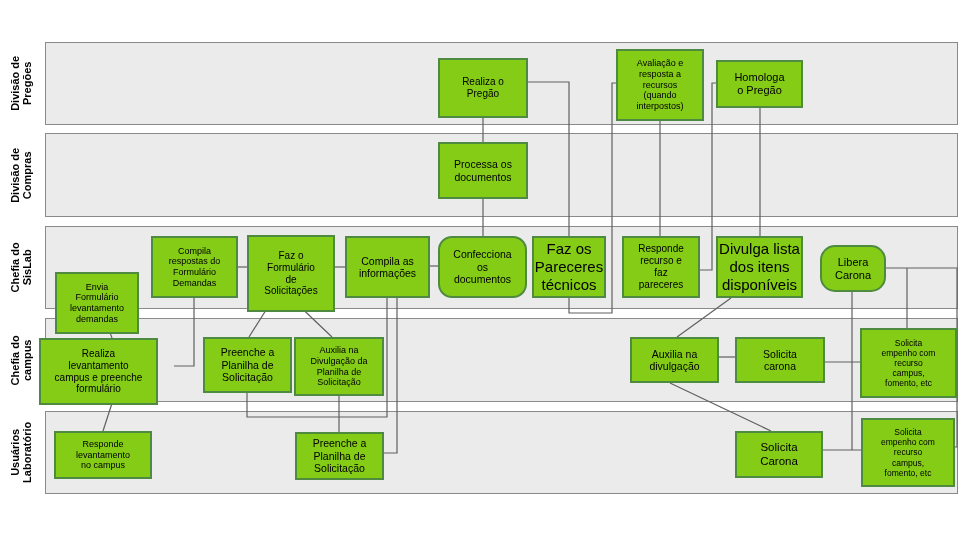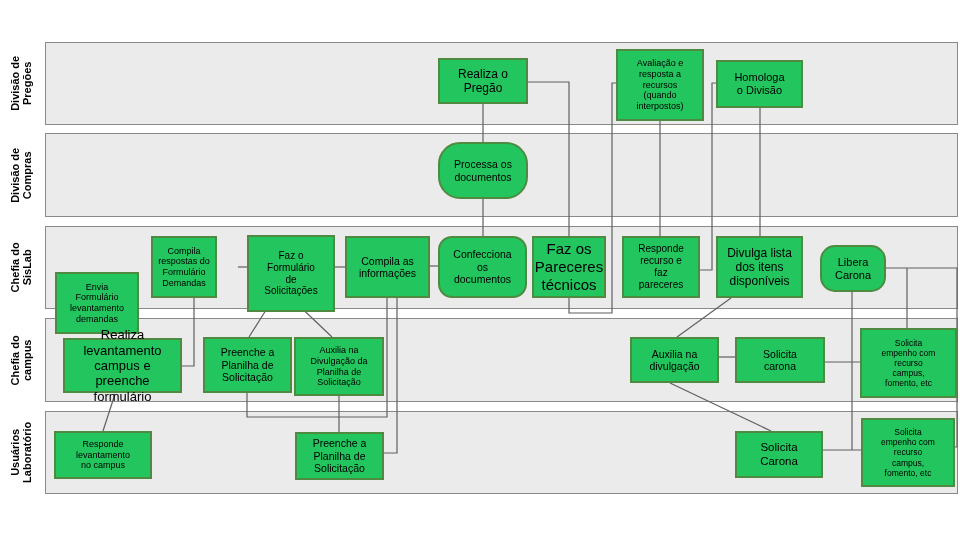--- a/index.html
+++ b/index.html
@@ -14,21 +14,21 @@
   .lane-label-wrap{
     position:absolute;left:0;width:42px;display:flex;
     align-items:center;justify-content:center;overflow:visible;
   }
   .lane-label{
     transform:rotate(-90deg);text-align:center;font-weight:700;
     font-size:11px;line-height:1.12;white-space:pre-line;color:#000;
     flex:none;
   }
   .node{
-    position:absolute;border:2px solid #4e8b40;background:#22c55e;
+    position:absolute;border:2px solid #4e8b40;background:#84cc16;
     box-sizing:border-box;display:flex;align-items:center;justify-content:center;
     text-align:center;color:#000;line-height:1.18;white-space:pre-line;
     z-index:3;padding:1px;
   }
   #wires{position:absolute;left:0;top:0;z-index:2;pointer-events:none;}
   #wires polyline{fill:none;stroke:#606060;stroke-width:1.2;}
 </style>
 </head>
 <body>
 
@@ -79,61 +79,61 @@
       <polyline points="397,298 397,453 384,453"></polyline>
       <polyline points="731,298 677,337"></polyline>
       <polyline points="719,357 735,357"></polyline>
       <polyline points="670,383 771,431"></polyline>
       <polyline points="825,362 860,362"></polyline>
       <polyline points="886,268 957,268 957,447 955,447"></polyline>
       <polyline points="907,268 907,328"></polyline>
       <polyline points="852,292 852,450"></polyline>
       <polyline points="823,450 861,450"></polyline>
     </svg>
-    <div class="node" style="left: 438px; top: 58px; width: 90px; height: 46px; font-size: 12px;">Realiza o
+    <div class="node" style="left: 438px; top: 58px; width: 90px; height: 60px; font-size: 10px;">Realiza o
 Pregão</div>
     <div class="node" style="left: 616px; top: 49px; width: 88px; height: 72px; font-size: 9px;">Avaliação e
 resposta a
 recursos
 (quando
 interpostos)</div>
     <div class="node" style="left: 716px; top: 60px; width: 87px; height: 48px; font-size: 11px;">Homologa
-o Divisão</div>
-    <div class="node" style="left: 438px; top: 142px; width: 90px; height: 57px; font-size: 10.5px; border-radius: 22px;">Processa os
+o Pregão</div>
+    <div class="node" style="left: 438px; top: 142px; width: 90px; height: 57px; font-size: 10.5px;">Processa os
 documentos</div>
     <div class="node" style="left: 55px; top: 240px; width: 84px; height: 62px; font-size: 9px; margin-top: 32px;">Envia
 Formulário
 levantamento
 demandas</div>
-    <div class="node" style="left: 151px; top: 236px; width: 66px; height: 62px; font-size: 9px;">Compila
+    <div class="node" style="left: 151px; top: 236px; width: 87px; height: 62px; font-size: 9px;">Compila
 respostas do
 Formulário
 Demandas</div>
     <div class="node" style="left: 247px; top: 235px; width: 88px; height: 77px; font-size: 10px;">Faz o
 Formulário
 de
 Solicitações</div>
     <div class="node" style="left: 345px; top: 236px; width: 85px; height: 62px; font-size: 10.5px;">Compila as
 informações</div>
     <div class="node" style="left: 438px; top: 236px; width: 89px; height: 62px; font-size: 10.5px; border-radius: 14px;">Confecciona
 os
 documentos</div>
     <div class="node" style="left: 532px; top: 236px; width: 74px; height: 62px; font-size: 15px;">Faz os
 Pareceres
 técnicos</div>
     <div class="node" style="left: 622px; top: 236px; width: 78px; height: 62px; font-size: 10px;">Responde
 recurso e
 faz
 pareceres</div>
-    <div class="node" style="left: 716px; top: 236px; width: 87px; height: 62px; font-size: 12px;">Divulga lista
+    <div class="node" style="left: 716px; top: 236px; width: 87px; height: 62px; font-size: 15px;">Divulga lista
 dos itens
 disponíveis</div>
     <div class="node" style="left: 820px; top: 245px; width: 66px; height: 47px; font-size: 11px; border-radius: 15px;">Libera
 Carona</div>
-    <div class="node" style="left: 63px; top: 338px; width: 119px; height: 55px; font-size: 13px;">Realiza
+    <div class="node" style="left: 39px; top: 338px; width: 119px; height: 67px; font-size: 10px;">Realiza
 levantamento
 campus e preenche
 formulário</div>
     <div class="node" style="left: 203px; top: 337px; width: 89px; height: 56px; font-size: 10.5px;">Preenche a
 Planilha de
 Solicitação</div>
     <div class="node" style="left: 294px; top: 337px; width: 90px; height: 59px; font-size: 9px;">Auxilia na
 Divulgação da
 Planilha de
 Solicitação</div>

